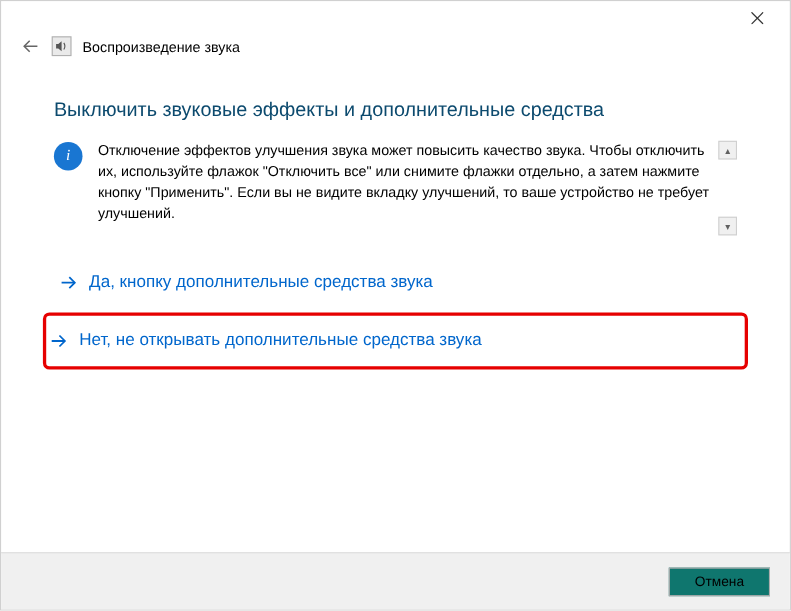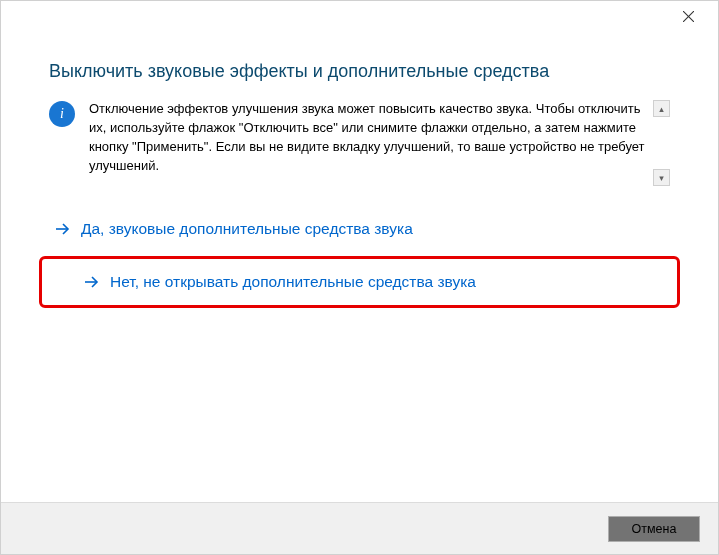--- a/index.html
+++ b/index.html
@@ -158,56 +158,70 @@
     }
     .link-arrow svg { width: 16px; height: 16px; }
     .highlight-box {
       border: 3px solid #e60000;
       border-radius: 6px;
       padding: 6px 4px 6px 0;
       margin: 0 -10px 0 -10px;
     }
     .highlight-box .option-link {
       margin-bottom: 0;
-      padding-left: 20px;
-      margin-left: 20px;
+      padding-left: 2px;
     }
     .footer {
       height: 52px;
       border-top: 1px solid #dcdcdc;
       background: #f0f0f0;
       display: flex;
       align-items: center;
       justify-content: flex-end;
       padding-right: 18px;
     }
     .cancel-btn {
       min-width: 92px;
       height: 26px;
-      background: #737373;
+      background: #0f766e;
       border: 1px solid #adadad;
       font-size: 12.5px;
       cursor: pointer;
       padding: 0 14px;
     }
   </style>
 </head>
 <body>
 
 <div class="window">
 
   <div class="titlebar">
     <div class="close-btn">
       <svg viewBox="0 0 10 10" stroke="currentColor" stroke-width="1">
         <line x1="0" y1="0" x2="10" y2="10"></line>
         <line x1="10" y1="0" x2="0" y2="10"></line>
       </svg>
     </div>
   </div>
 
+  <div class="header-row">
+    <div class="back-arrow">
+      <svg viewBox="0 0 16 16" fill="none" stroke="currentColor" stroke-width="1.4">
+        <line x1="14" y1="8" x2="2" y2="8"></line>
+        <polyline points="7,3 2,8 7,13"></polyline>
+      </svg>
+    </div>
+    <div class="speaker-icon">
+      <svg viewBox="0 0 12 12" fill="#555">
+        <polygon points="1,4 3,4 6,1.5 6,10.5 3,8 1,8"></polygon>
+        <path d="M8 3 Q10 6 8 9" fill="none" stroke="#555" stroke-width="1"></path>
+      </svg>
+    </div>
+    <div class="header-title">Воспроизведение звука</div>
+  </div>
 
   <div class="content">
     <h1 class="main-heading">Выключить звуковые эффекты и дополнительные средства</h1>
 
     <div class="info-block">
       <div class="info-icon">i</div>
       <div class="info-text-wrap">
         <div class="info-text">Отключение эффектов улучшения звука может повысить качество звука. Чтобы отключить их, используйте флажок "Отключить все" или снимите флажки отдельно, а затем нажмите кнопку "Применить". Если вы не видите вкладку улучшений, то ваше устройство не требует улучшений.</div>
         <div class="fake-scroll">
           <div class="scroll-arrow">▴</div>
@@ -216,21 +230,21 @@
       </div>
     </div>
 
     <div class="option-link">
       <span class="link-arrow">
         <svg viewBox="0 0 16 16" fill="none" stroke="currentColor" stroke-width="1.6">
           <line x1="2" y1="8" x2="14" y2="8"></line>
           <polyline points="9,3 14,8 9,13"></polyline>
         </svg>
       </span>
-      <span>Да, звуковые дополнительные средства звука</span>
+      <span>Да, кнопку дополнительные средства звука</span>
     </div>
 
     <div class="highlight-box">
       <div class="option-link">
         <span class="link-arrow">
           <svg viewBox="0 0 16 16" fill="none" stroke="currentColor" stroke-width="1.6">
             <line x1="2" y1="8" x2="14" y2="8"></line>
             <polyline points="9,3 14,8 9,13"></polyline>
           </svg>
         </span>

